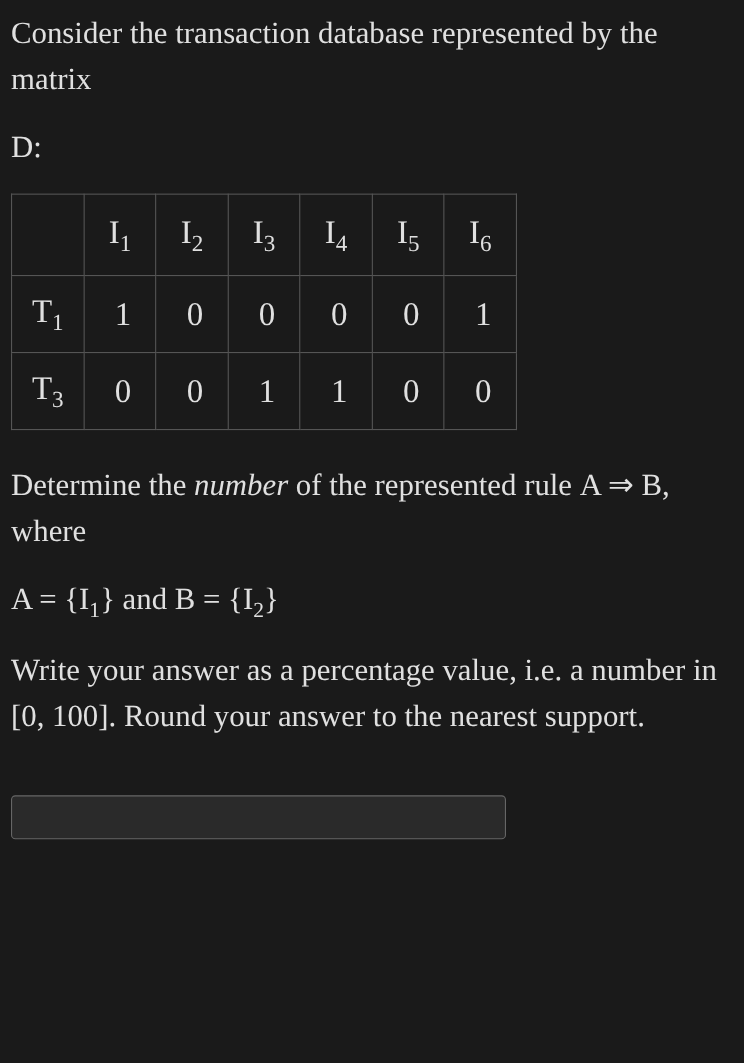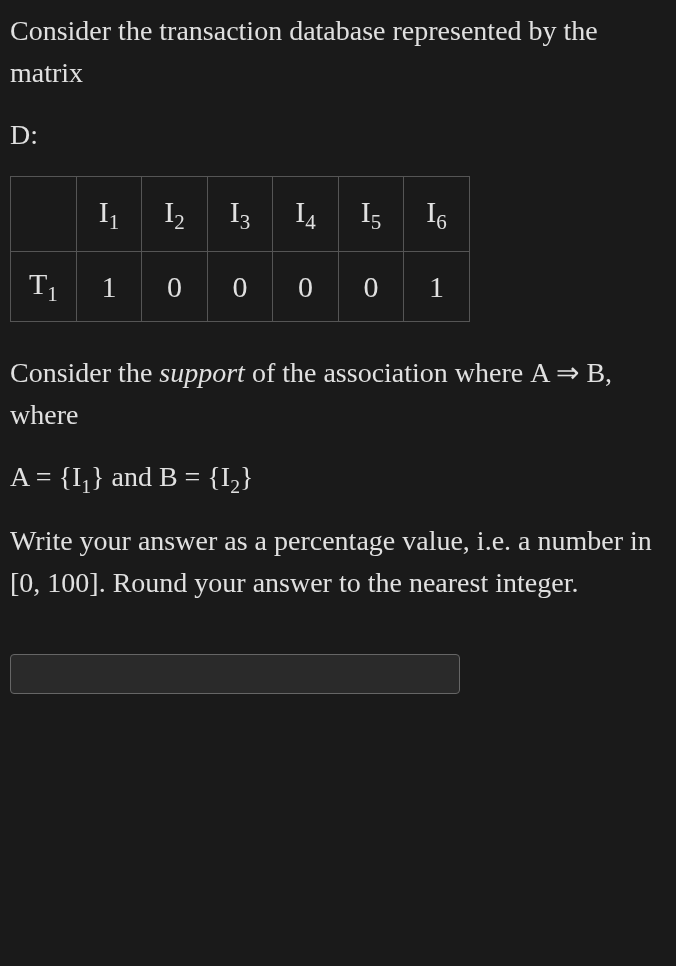--- a/index.html
+++ b/index.html
@@ -22,21 +22,21 @@
     .italic {
       font-style: italic;
     }
     table {
       border-collapse: collapse;
       margin: 20px 0 30px 0;
     }
     th, td {
       border: 1px solid #555;
       padding: 12px 22px;
-      text-align: center;
+      text-align: right;
       font-family: 'Times New Roman', serif;
       font-size: 30px;
       font-weight: normal;
       color: #e0e0e0;
     }
     th:first-child, td:first-child {
       padding: 8px 18px;
     }
     sub {
       font-size: 0.7em;
@@ -84,30 +84,39 @@
   <tbody>
     <tr>
       <td><span>T</span><sub>1</sub></td>
       <td>1</td>
       <td>0</td>
       <td>0</td>
       <td>0</td>
       <td>0</td>
       <td>1</td>
     </tr>
+    <tr>
+      <td><span>T</span><sub>3</sub></td>
+      <td>0</td>
+      <td>0</td>
+      <td>1</td>
+      <td>1</td>
+      <td>0</td>
+      <td>0</td>
+    </tr>
   </tbody>
 </table>
 
 <div class="paragraph">
-  <span>Consider the </span><span class="italic">support</span><span> of the association where </span>
+  <span>Determine the </span><span class="italic">number</span><span> of the represented rule </span>
   <span class="serif">A</span><span class="implies"> ⇒ </span><span class="serif">B</span><span>, where</span>
 </div>
 
 <div class="paragraph">
   <span>A = {</span><span class="serif">I</span><sub>1</sub><span>} and B = {</span><span class="serif">I</span><sub>2</sub><span>}</span>
 </div>
 
-<div class="paragraph">Write your answer as a percentage value, i.e. a number in [0, 100]. Round your answer to the nearest integer.</div>
+<div class="paragraph">Write your answer as a percentage value, i.e. a number in [0, 100]. Round your answer to the nearest support.</div>
 
 <input type="text" class="input-box" value="" style="">
 
 
 
 
 </body></html>

